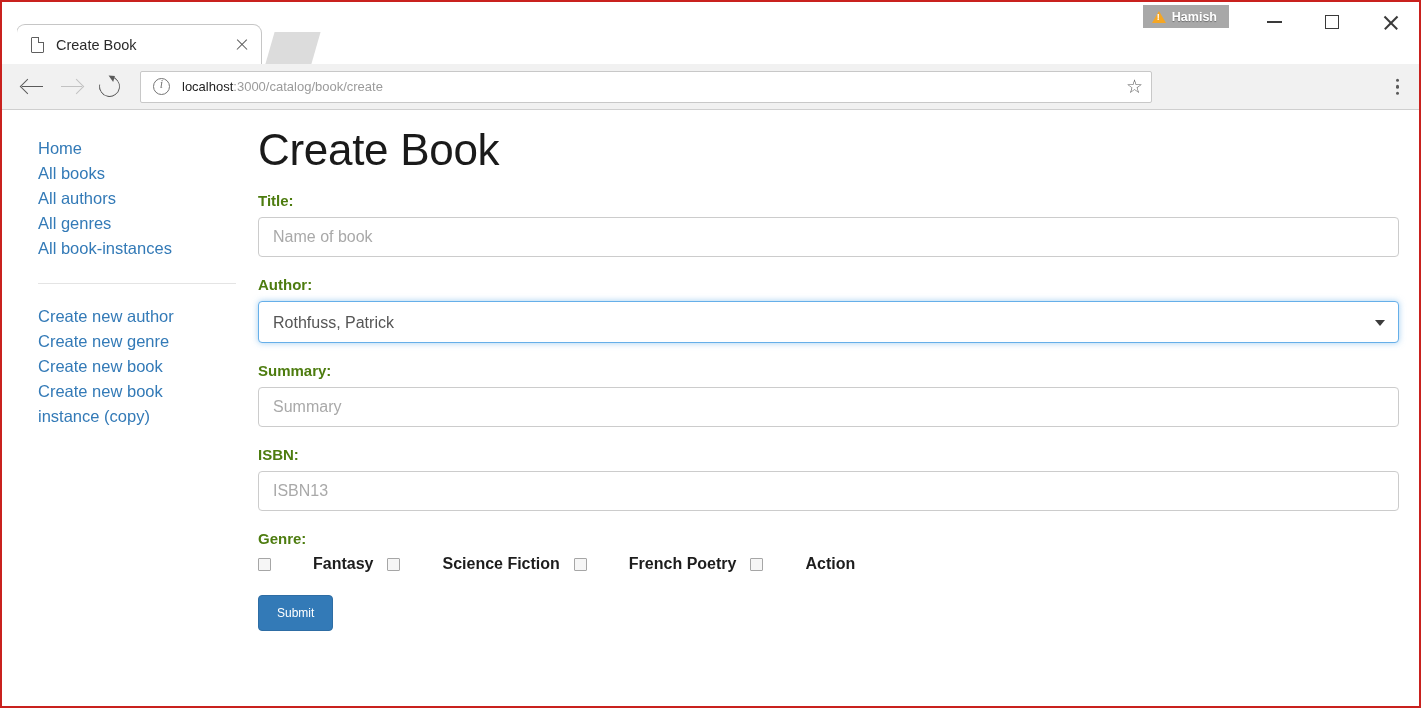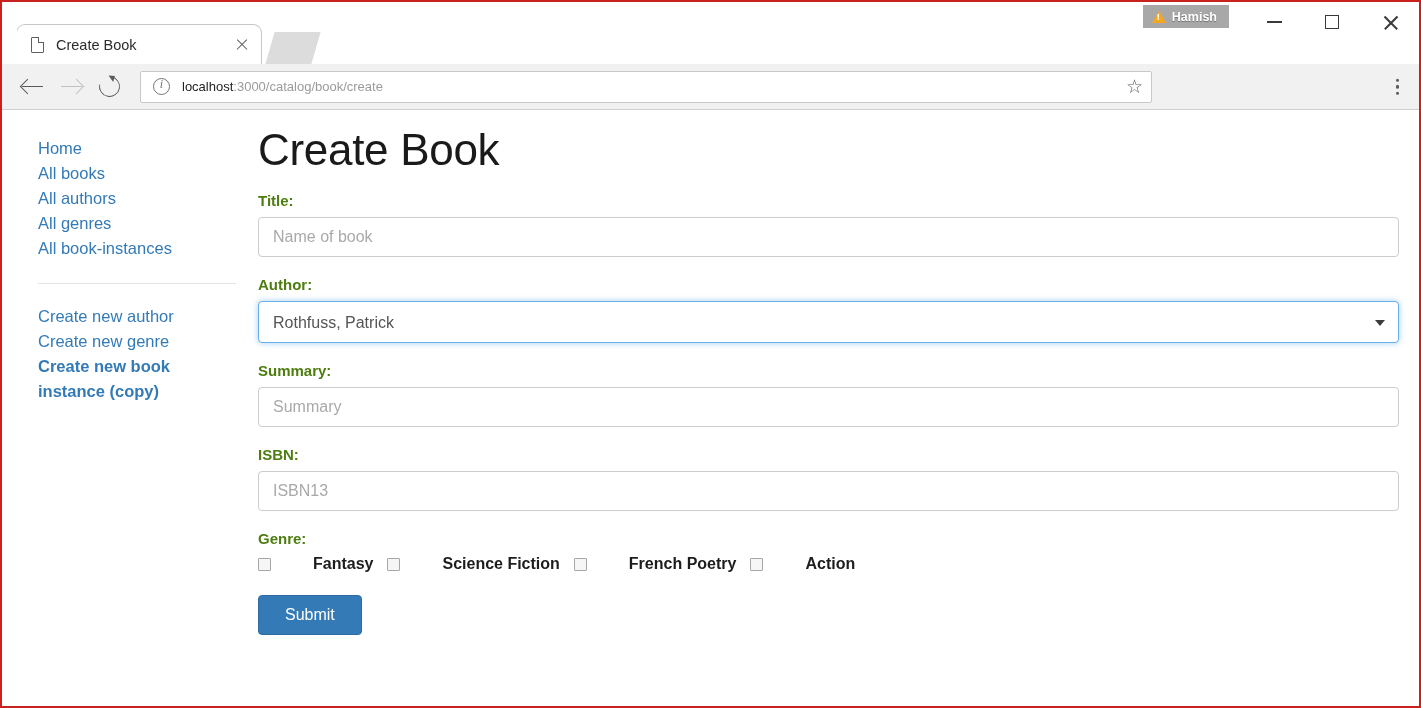--- a/index.html
+++ b/index.html
@@ -421,23 +421,23 @@
     cursor: pointer;
     white-space: nowrap;
     margin-left: 40px;
   }
 
   .btn-submit {
     background: #337ab7;
     border: 1px solid #2e6da4;
     border-radius: 4px;
     color: #ffffff;
-    font-size: 16px;
+    font-size: 12px;
     font-family: "Liberation Sans", sans-serif;
-    padding: 10px 26px;
+    padding: 10px 18px;
     cursor: pointer;
   }
 </style>
 </head>
 <body>
 
 <div class="window-frame">
 
   <div class="chrome-top">
     <div class="tab-strip">
@@ -500,21 +500,22 @@
       <a class="nav-link">Home</a>
       <a class="nav-link">All books</a>
       <a class="nav-link">All authors</a>
       <a class="nav-link">All genres</a>
       <a class="nav-link">All book-instances</a>
 
       <div class="nav-divider"></div>
 
       <a class="nav-link">Create new author</a>
       <a class="nav-link">Create new genre</a>
-      <a class="nav-link" style="white-space:normal; max-width:170px;font-weight:bold;">Create new book instance (copy)</a>
+      <a class="nav-link">Create new book</a>
+      <a class="nav-link" style="white-space:normal; max-width:170px;">Create new book instance (copy)</a>
     </div>
 
     <div class="content">
       <h1 class="page-title">Create Book</h1>
 
       <div class="form-group">
         <label class="form-label">Title:</label>
         <input class="form-control" type="text" placeholder="Name of book" style="">
       </div>
 

